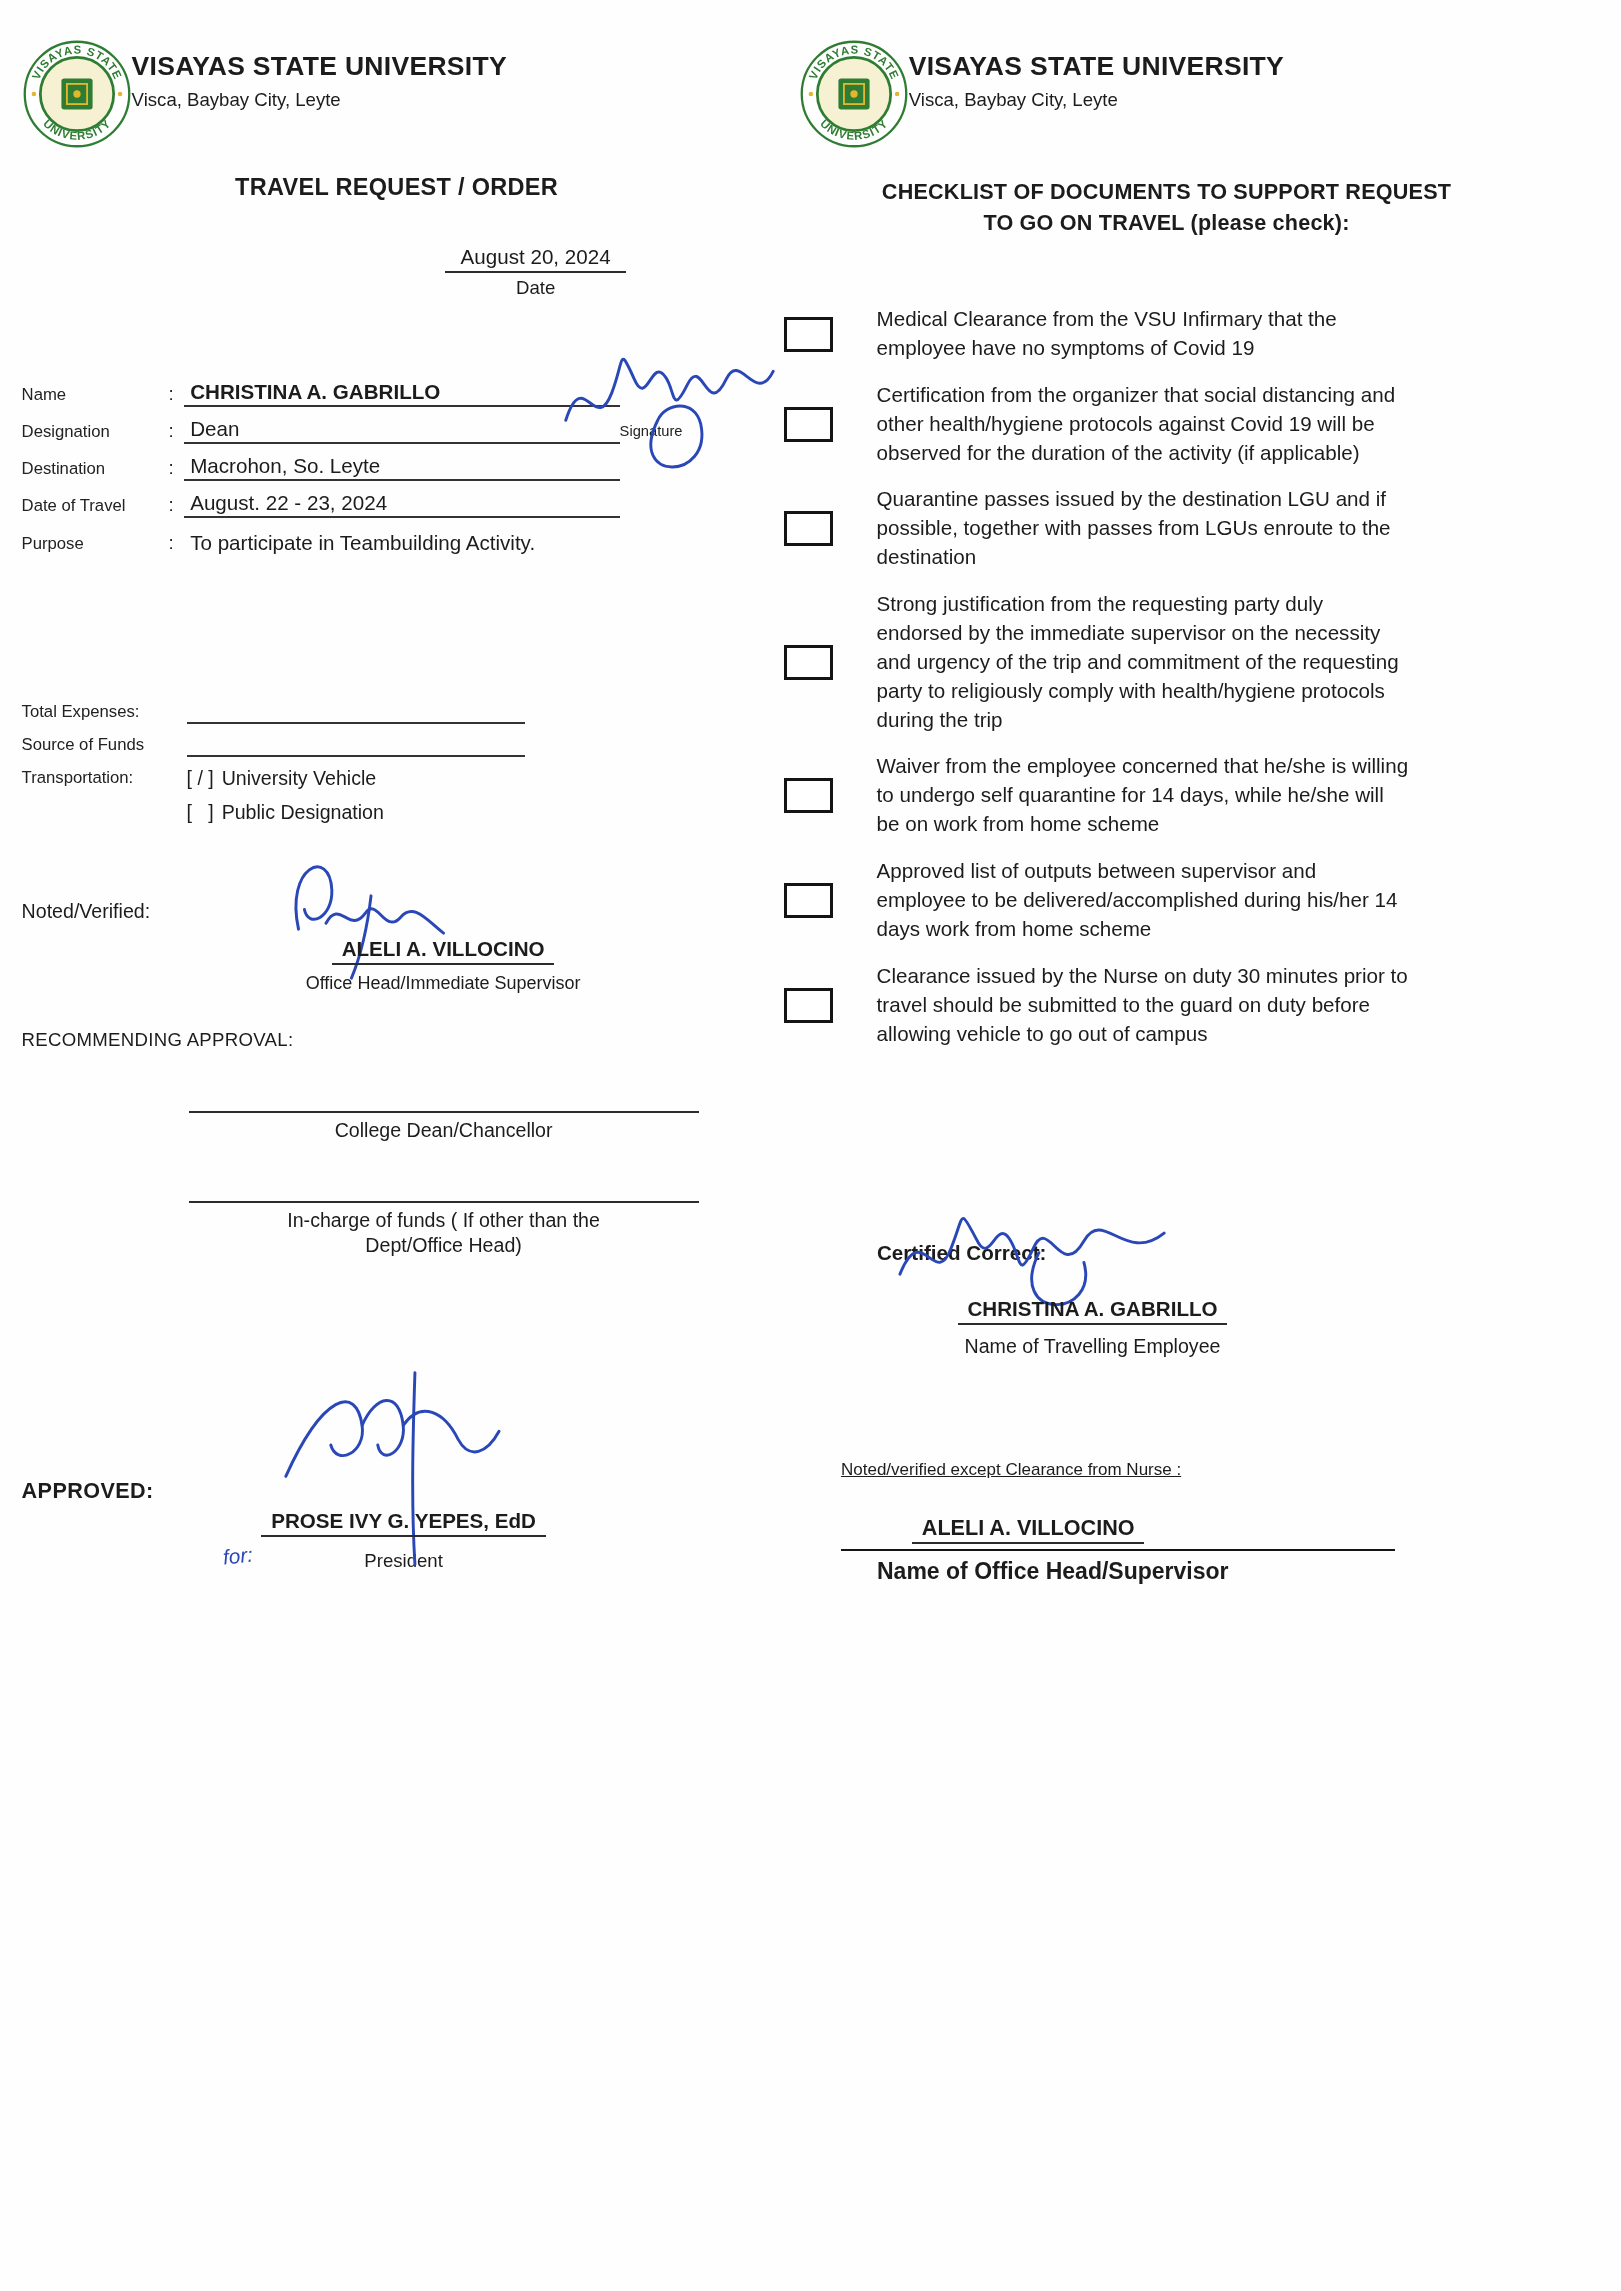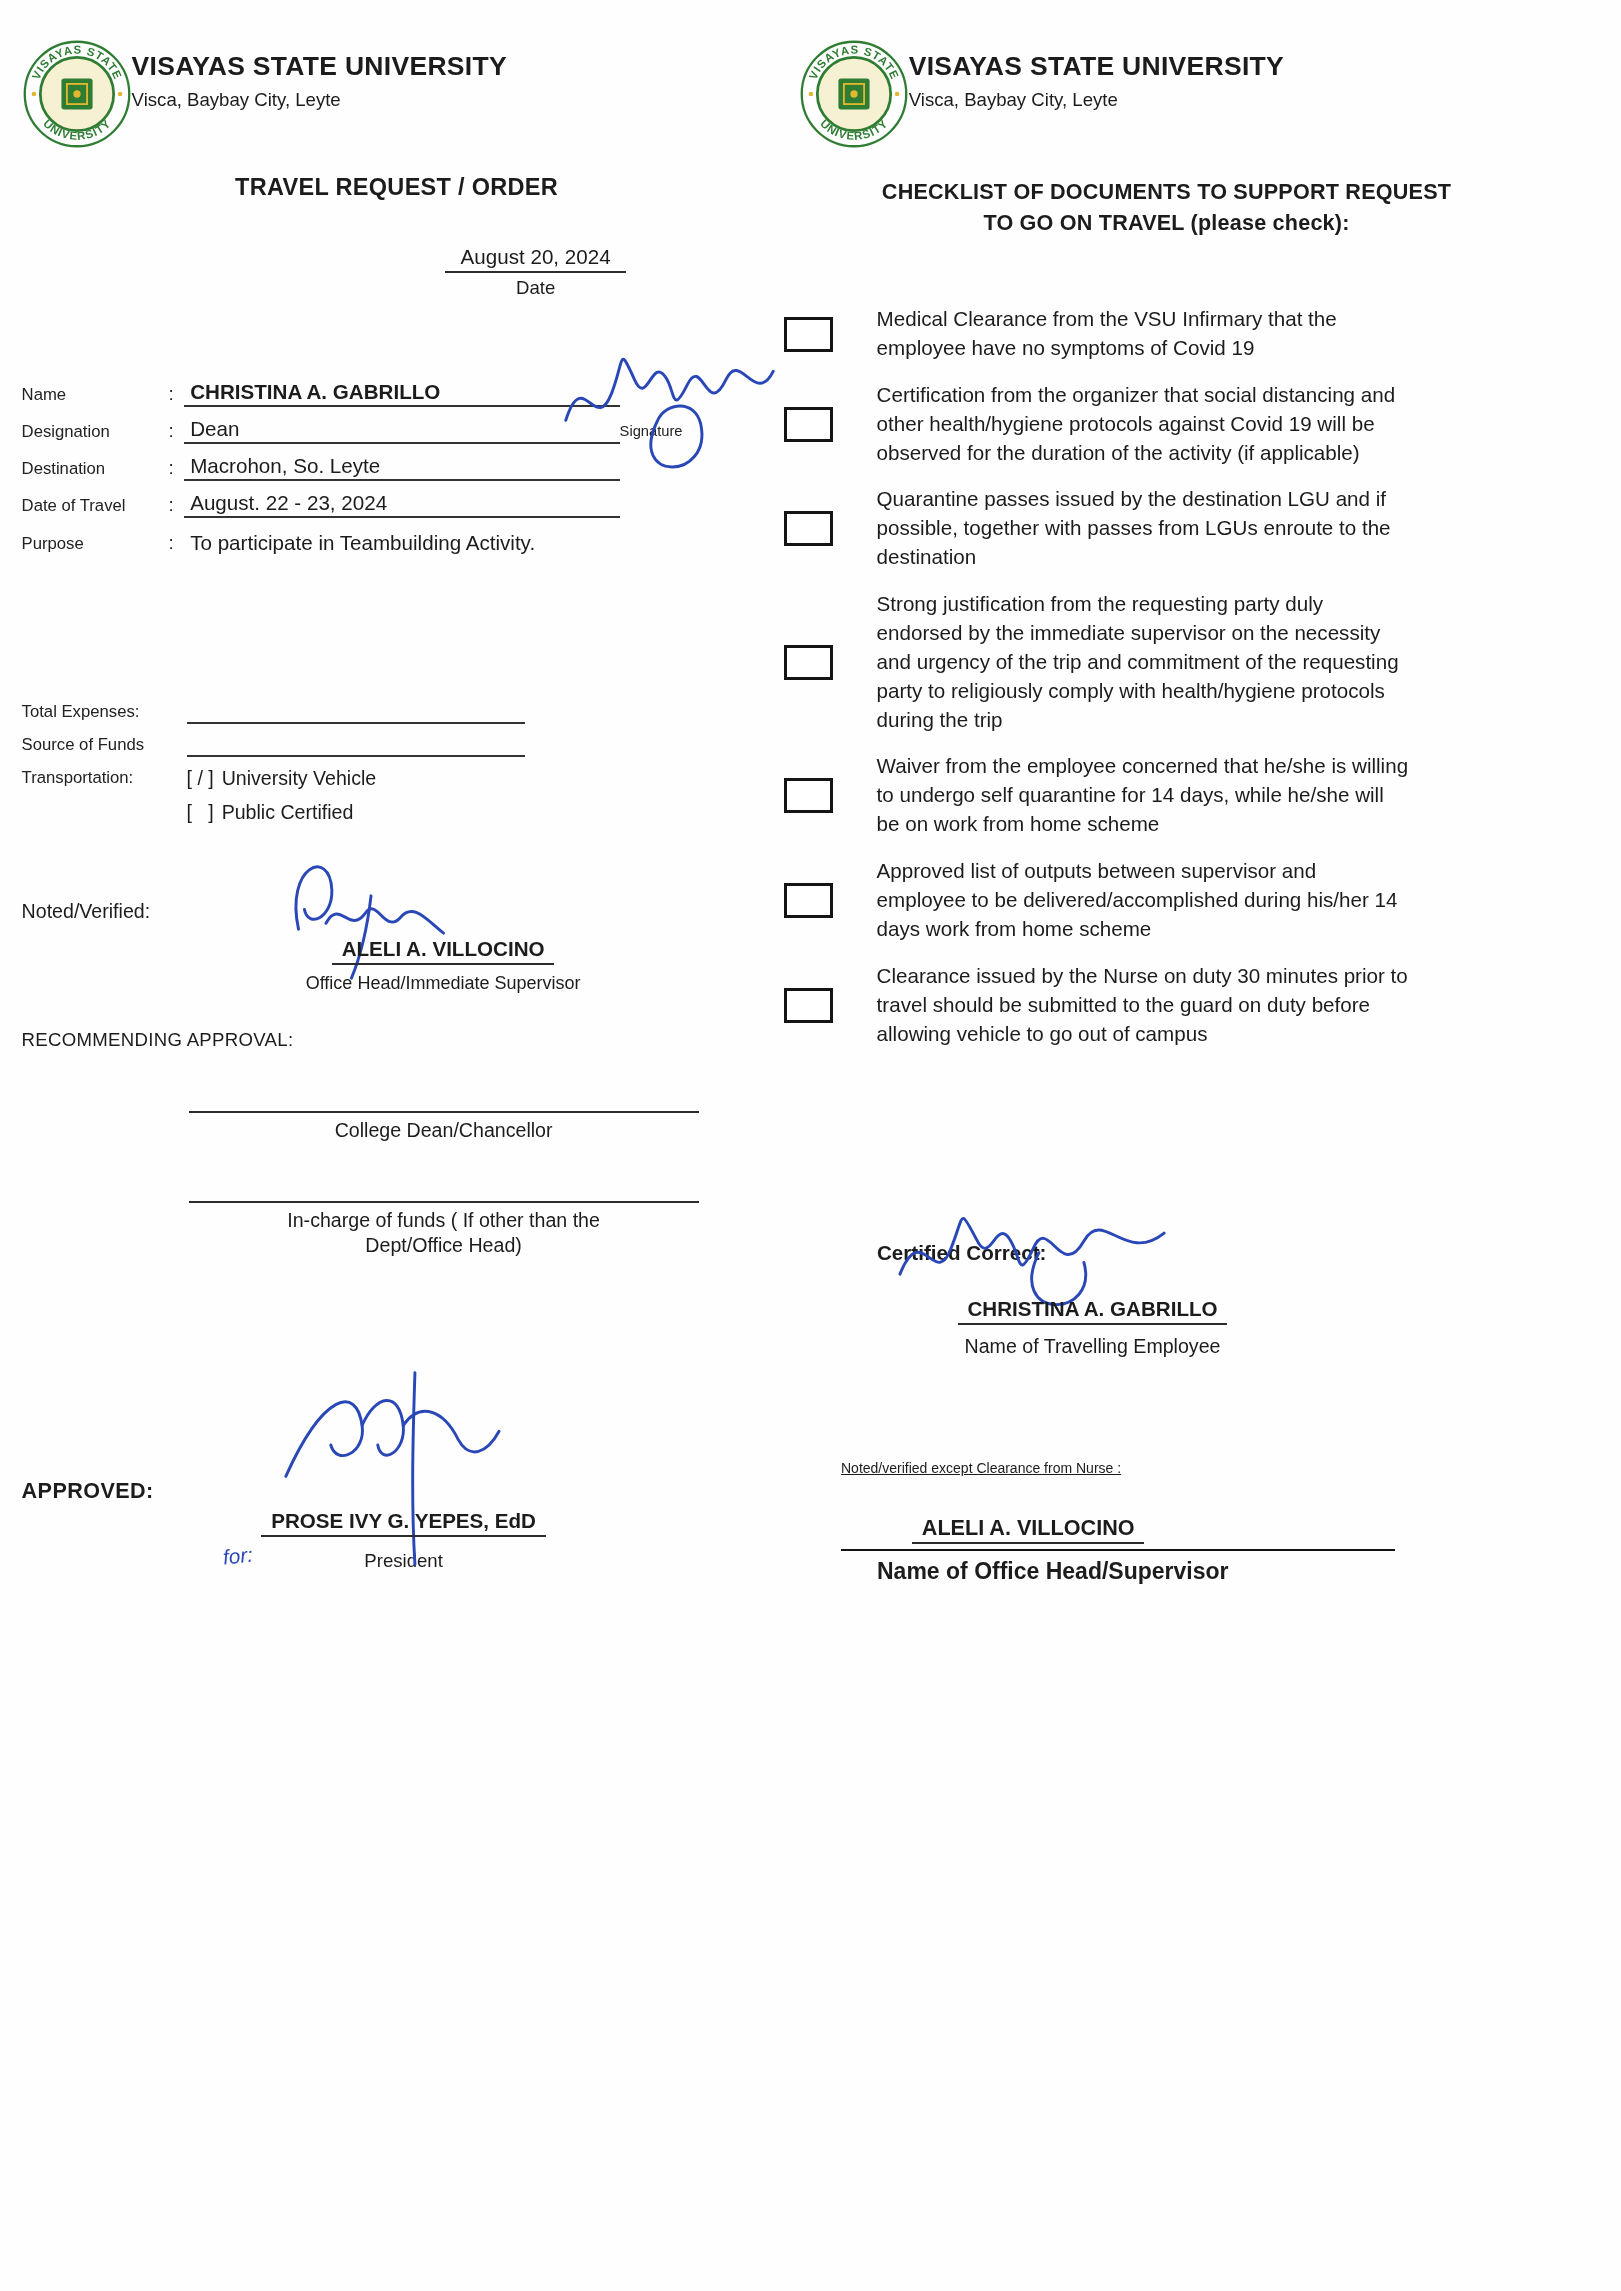--- a/index.html
+++ b/index.html
@@ -62,21 +62,21 @@
   .checklist-title{top:139px;left:0;width:100%;text-align:center;font-size:21.6px;font-weight:bold;line-height:1.45;letter-spacing:0.2px;}
   .checklist{top:267px;left:0;width:627px;}
   .citem{display:flex;align-items:center;margin-bottom:17.6px;gap:24px;}
   .cbox{width:43px;height:29px;border:3.9px solid #141414;flex:none;margin-top:2px;margin-right:19.6px;background:#fff;}
   .ctext{width:554px;font-size:20.6px;line-height:29px;overflow-wrap:break-word;}
 
   .certified-label{top:1204px;left:93px;font-size:20.6px;font-weight:bold;}
   .certified-name-block{top:1260px;left:147px;width:323px;text-align:center;z-index:3;}
   .certified-title{top:1298px;left:147px;width:323px;text-align:center;font-size:19.6px;}
 
-  .noted-except-label{top:1423px;left:57px;font-size:14px;text-decoration:underline;}
+  .noted-except-label{top:1423px;left:57px;font-size:17px;text-decoration:underline;}
   .aleli-name-block{top:1478px;left:57px;width:554px;border-bottom:2.9px solid #141414;padding-bottom:4.9px;}
   .aleli-name{font-size:21.6px;font-weight:bold;margin-left:71px;display:inline-block;border-bottom:2px solid #2c2c2c;padding:0 9.8px 1px 9.8px;}
   .aleli-title{top:1521px;left:93px;font-size:23px;font-weight:bold;}
 </style>
 </head>
 <body>
 
 <div class="page">
 
   <div class="col col-left">
@@ -160,21 +160,21 @@
       <div class="erow">
         <div class="elabel">Transportation:</div>
         <div class="evalue">
           <span class="ebox">[ / ]</span>
           <span>University Vehicle</span>
         </div>
       </div>
       <div class="erow eindent">
         <div class="evalue">
           <span class="ebox">[   ]</span>
-          <span>Public Certified</span>
+          <span>Public Designation</span>
         </div>
       </div>
     </div>
 
     <div class="abs noted-label">Noted/Verified:</div>
     <svg class="sig" style="top:802px;left:243px;" width="216" height="147" viewBox="0 0 220 150">
       <path d="M34,92 C20,28 66,8 68,52 C69,80 44,92 40,72"></path>
       <path d="M62,86 C76,60 86,98 102,76 C114,58 122,98 138,80 C152,64 166,84 182,96"></path>
       <path d="M108,58 C104,92 98,118 88,142"></path>
     </svg>

